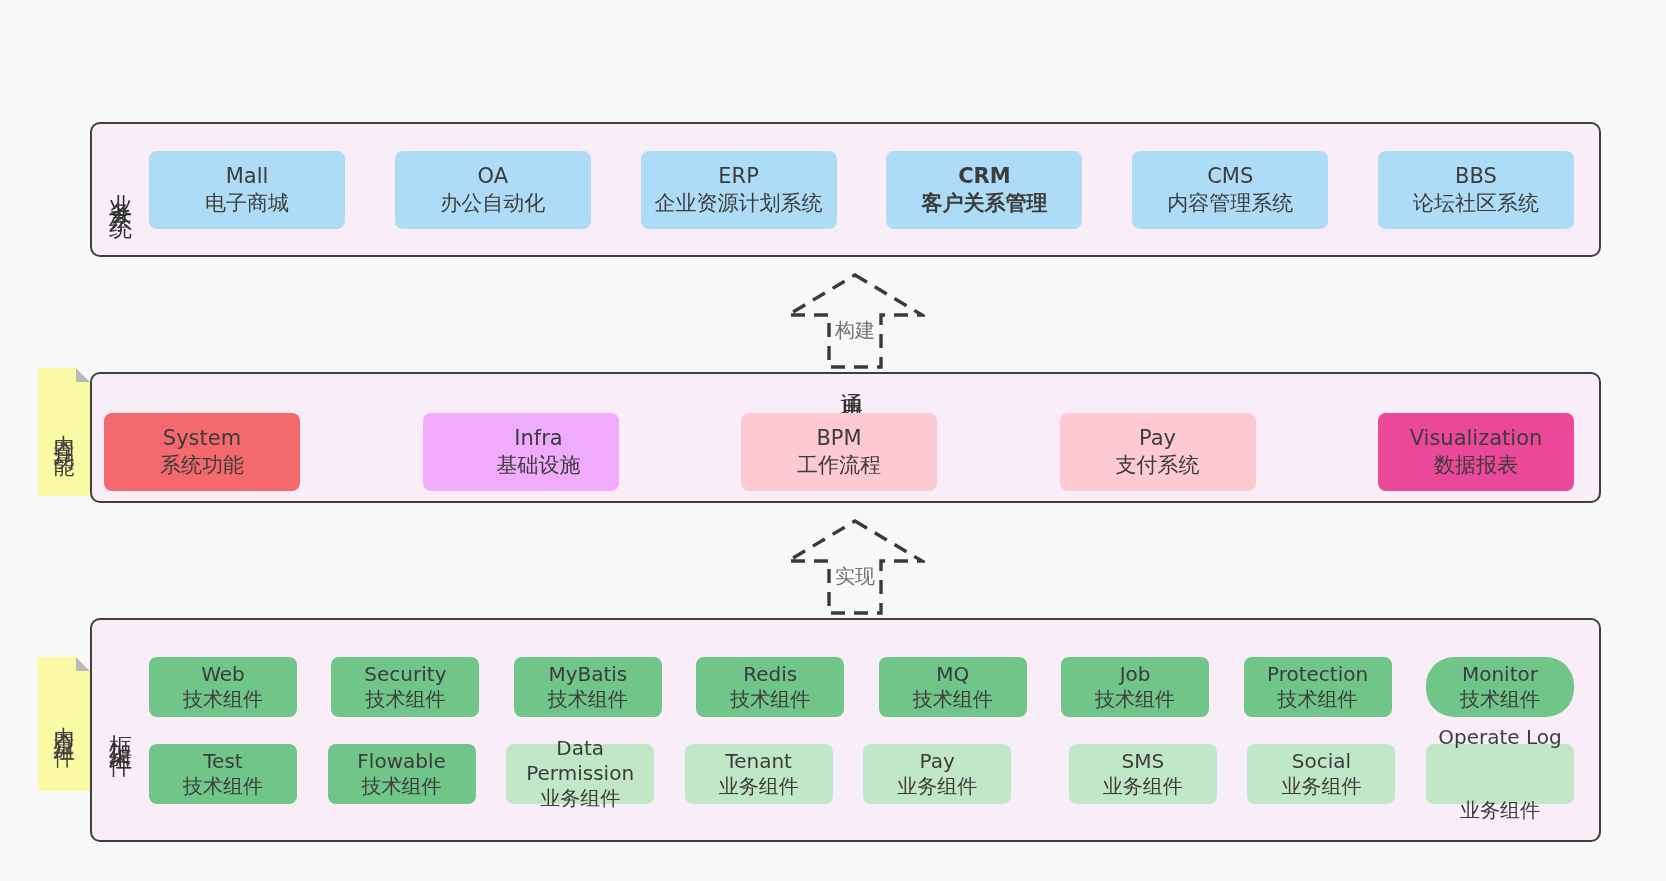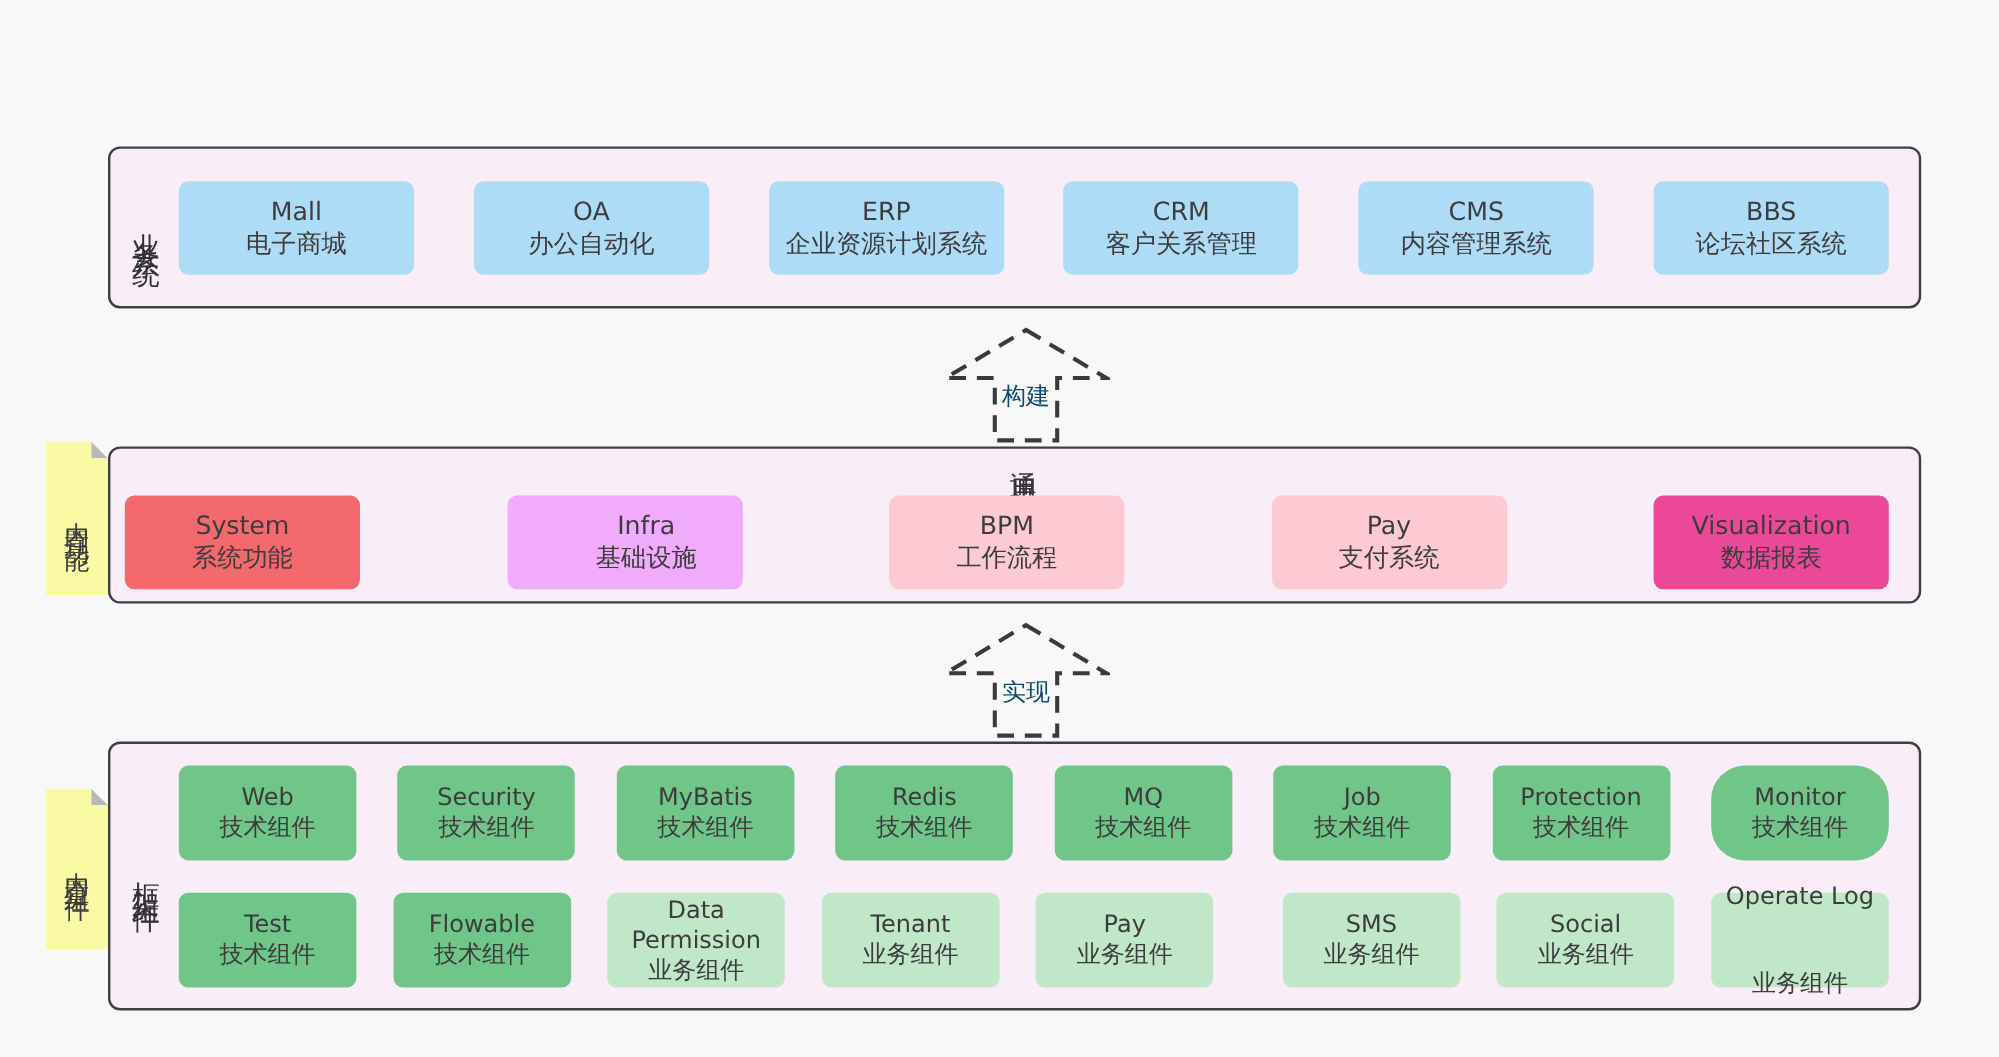--- a/index.html
+++ b/index.html
@@ -61,21 +61,21 @@
     border-radius: 8px;
     display: flex;
     flex-direction: column;
     align-items: center;
     justify-content: center;
     text-align: center;
     box-sizing: border-box;
     padding: 2px 4px;
   }
   .box.size-wide  { width: 196px; height: 78px; font-size: 21px; line-height: 27px; }
-  .box.size-small { width: 148px; height: 79px; font-size: 20px; line-height: 25px; }
+  .box.size-small { width: 148px; height: 60px; font-size: 20px; line-height: 25px; }
   .v-blue       { background: #aedcf7; }
   .v-red        { background: #f3696e; }
   .v-pink       { background: #fdc9d3; }
   .v-green      { background: #70c588; }
   .v-lightgreen { background: #c1e7c9; }
 
   
   .sticky {
     position: absolute;
     left: 38px;
@@ -110,21 +110,21 @@
   .arrow { position: absolute; width: 140px; height: 98px; }
   #arrow1 { left: 785px; top: 272px; }
   #arrow2 { left: 785px; top: 518px; }
   .arrow svg { position: absolute; left: 0; top: 0; }
   .arrow-label {
     position: absolute;
     left: 50%;
     top: 45px;
     transform: translateX(-50%);
     font-size: 20px;
-    color: #0c4a6e;
+    color: #737373;
     white-space: nowrap;
   }
 </style>
 </head>
 <body style="background: rgb(248, 248, 248);">
 
 <div class="page">
 
   <div class="sticky" id="sticky2" style="background: rgb(250, 250, 164);">
     <span class="sticky-text">内置功能</span>
@@ -143,21 +143,21 @@
           <div>电子商城</div>
         </div>
         <div class="box size-wide v-blue" style="background: rgb(174, 220, 247);">
           <div>OA</div>
           <div>办公自动化</div>
         </div>
         <div class="box size-wide v-blue" style="background: rgb(174, 220, 247);">
           <div>ERP</div>
           <div>企业资源计划系统</div>
         </div>
-        <div class="box size-wide v-blue" style="background: rgb(174, 220, 247);">
+        <div class="box size-wide v-blue" style="background: rgb(174, 220, 247); font-weight: bold;">
           <div>CRM</div>
           <div>客户关系管理</div>
         </div>
         <div class="box size-wide v-blue" style="background: rgb(174, 220, 247);">
           <div>CMS</div>
           <div>内容管理系统</div>
         </div>
         <div class="box size-wide v-blue" style="background: rgb(174, 220, 247);">
           <div>BBS</div>
           <div>论坛社区系统</div>

